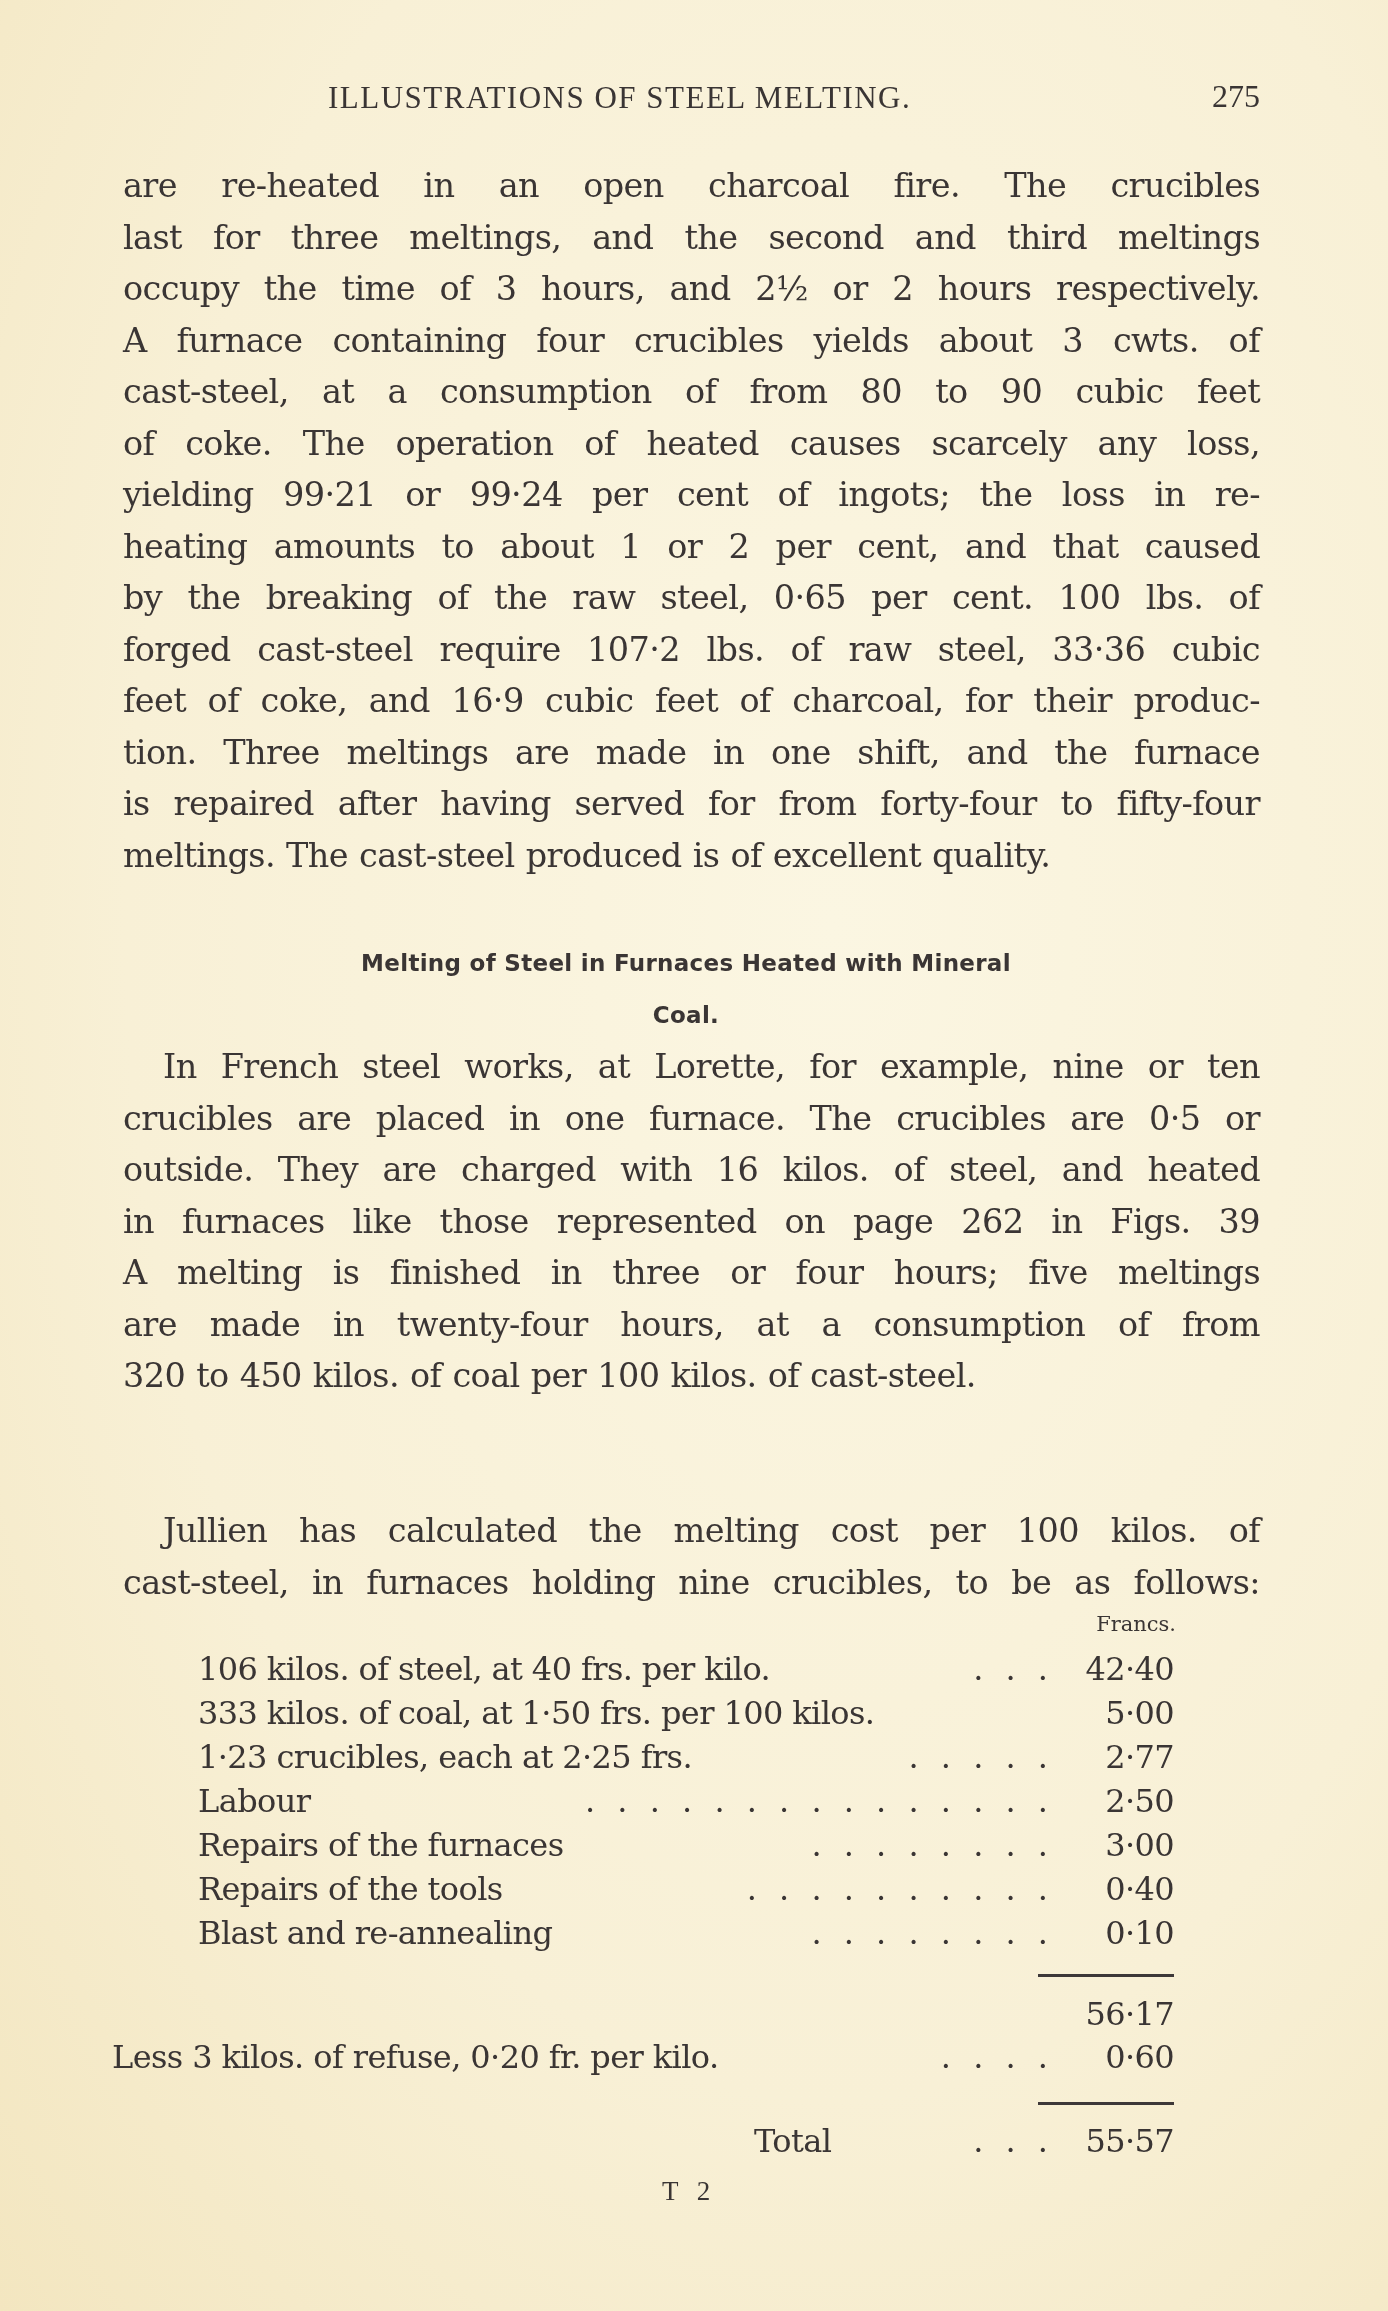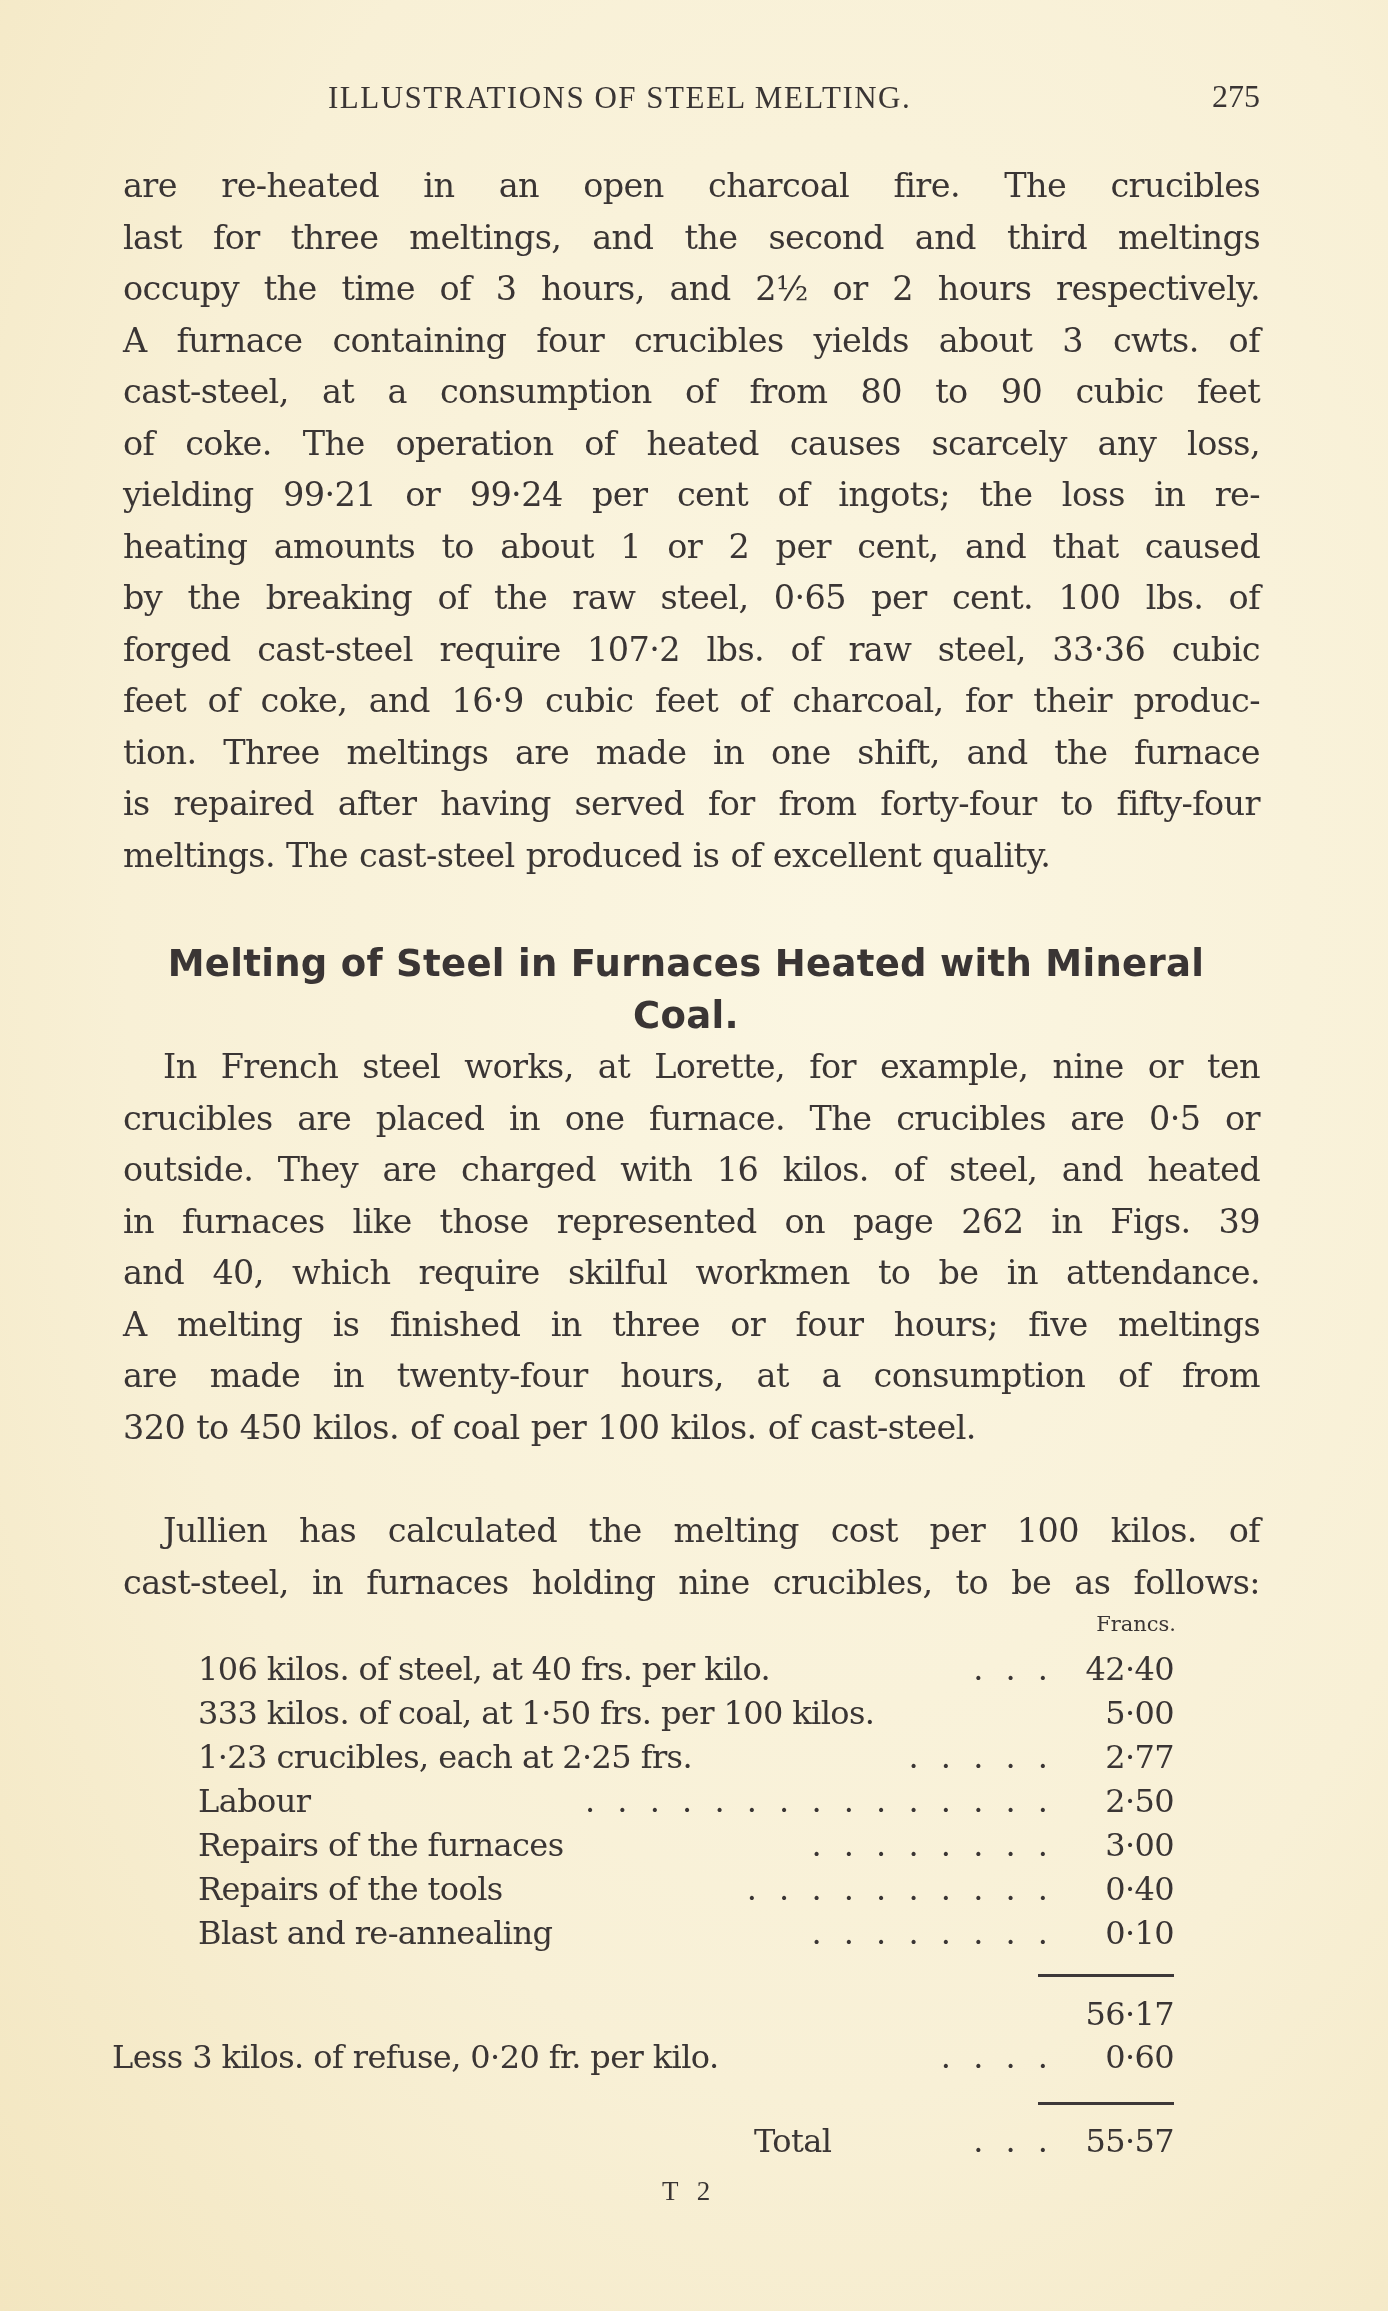--- a/index.html
+++ b/index.html
@@ -17,21 +17,21 @@
   .running-head .title { position:absolute; left:0; top:0; }
   .running-head .num { position:absolute; right:0; top:-2px; font-size:32px; letter-spacing:0; }
   .body-text {
     position:absolute; left:112px; width:1148px;
     font-family:"DejaVu Serif", serif; font-size:33.5px; line-height:51.5px;
     text-align:justify; letter-spacing:-0.6px; word-spacing:1px;
   }
   .p1 { top:160px; }
   .heading {
     position:absolute; left:112px; width:1148px; top:938px;
-    font-family:"DejaVu Sans", sans-serif; font-weight:bold; font-size:37px; line-height:51.5px;
+    font-family:"DejaVu Sans", sans-serif; font-weight:bold; font-size:23px; line-height:51.5px;
     text-align:center; letter-spacing:0.3px; color:#3a3534;
   }
   .p2 { top:1041px; text-indent:40px; }
   .p3 { top:1505px; text-indent:40px; }
   .line { display:block; text-align:justify; text-align-last:justify; white-space:nowrap;margin-left:11px; }
   .line.last { text-align-last:left; }
   .table {
     position:absolute; left:112px; width:1148px; top:1612px;
     font-family:"DejaVu Serif", serif; font-size:32px; letter-spacing:-0.6px;
   }
@@ -82,21 +82,20 @@
   <div class="heading">
     <div>Melting of Steel in Furnaces Heated with Mineral</div>
     <div>Coal.</div>
   </div>
 
   <div class="body-text p2">
     <span class="line">In French steel works, at Lorette, for example, nine or ten</span>
     <span class="line" style="text-indent:0">crucibles are placed in one furnace.  The crucibles are 0·5 or</span>
     <span class="line" style="text-indent:0">outside.  They are charged with 16 kilos. of steel, and heated</span>
     <span class="line" style="text-indent:0">in furnaces like those represented on page 262 in Figs. 39</span>
-    <span class="line" style="text-indent:0">and 40, which require skilful workmen to be in attendance.</span>
     <span class="line" style="text-indent:0">A melting is finished in three or four hours; five meltings</span>
     <span class="line" style="text-indent:0">are made in twenty-four hours, at a consumption of from</span>
     <span class="line last" style="text-indent:0">320 to 450 kilos. of coal per 100 kilos. of cast-steel.</span>
   </div>
 
   <div class="body-text p3">
     <span class="line">Jullien has calculated the melting cost per 100 kilos. of</span>
     <span class="line" style="text-indent:0">cast-steel, in furnaces holding nine crucibles, to be as follows:</span>
   </div>
 

